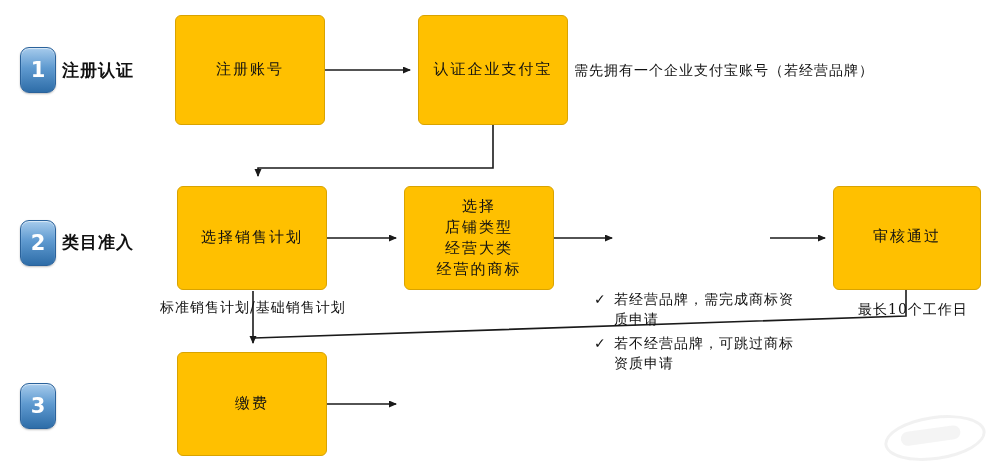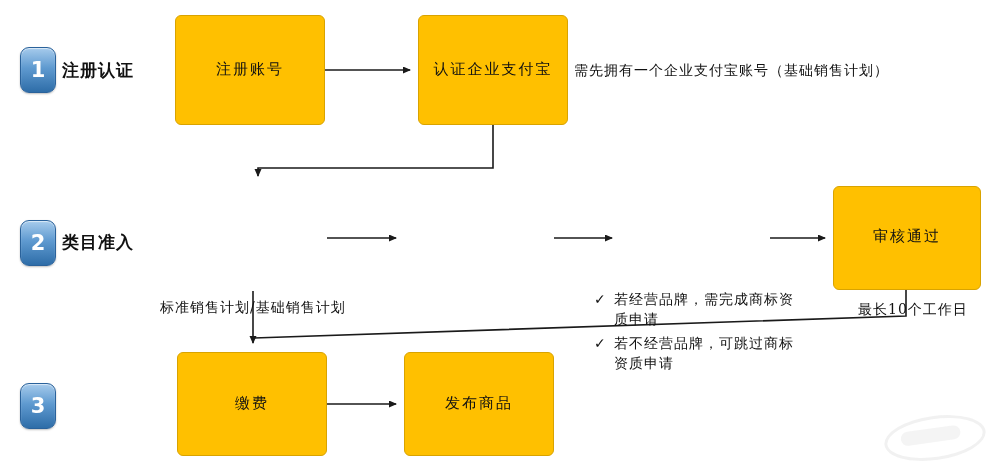--- a/index.html
+++ b/index.html
@@ -95,25 +95,29 @@
   <div class="badge badge-1">1</div>
   <div class="step-label label-1">注册认证</div>
 
   <div class="badge badge-2">2</div>
   <div class="step-label label-2">类目准入</div>
 
   <div class="badge badge-3">3</div>
 
   <div class="box b-register">注册账号</div>
   <div class="box b-alipay">认证企业支付宝</div>
+  <div class="box b-plan">选择销售计划</div>
+  <div class="box b-shoptype">选择
+店铺类型
+经营大类
+经营的商标</div>
   <div class="box b-review">审核通过</div>
   <div class="box b-pay">缴费</div>
-  <div class="box b-publish">发布商品</div>
 
-  <div class="note n-alipay">需先拥有一个企业支付宝账号（基础销售计划）</div>
+  <div class="note n-alipay">需先拥有一个企业支付宝账号（若经营品牌）</div>
   <div class="note n-plan">标准销售计划/基础销售计划</div>
   <div class="note n-duration">最长10个工作日</div>
 
   <div class="check-list">
     <div class="check-item">
       <span class="check-bullet">✓</span>
       <span class="check-text">若经营品牌，需完成商标资
 质申请</span>
     </div>
     <div class="check-item">

